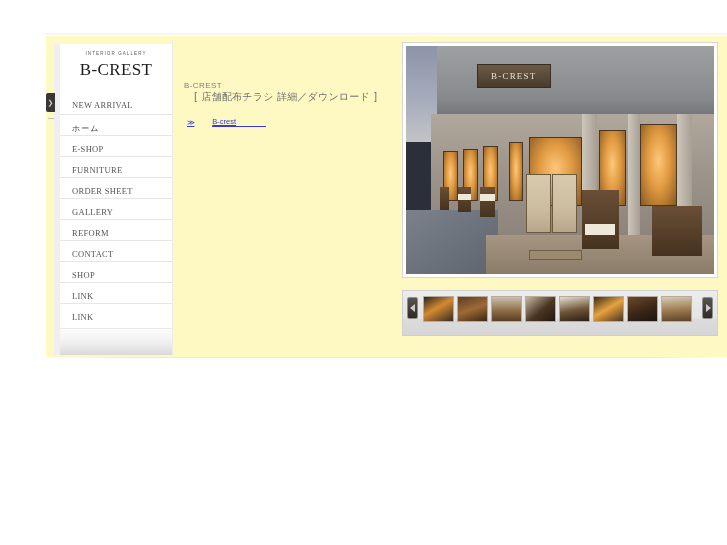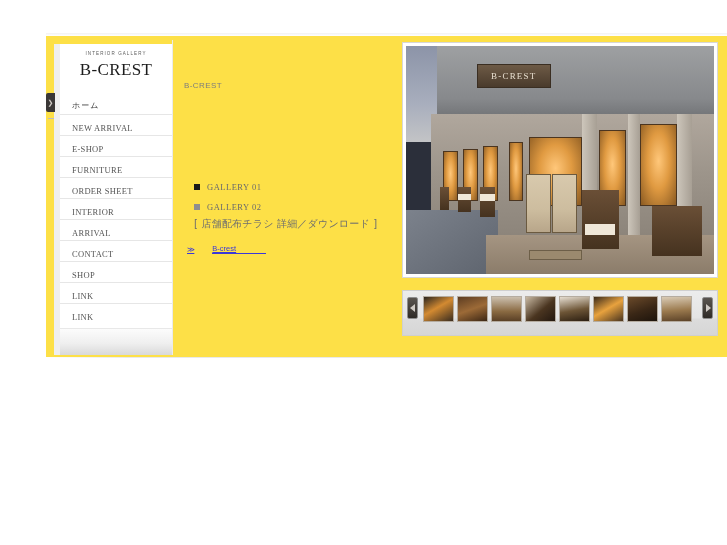--- a/index.html
+++ b/index.html
@@ -34,21 +34,21 @@
     height: 3px;
     background: linear-gradient(to bottom, #f2f2f2, #ffffff);
   }
 
   .content-area {
     position: absolute;
     left: 46px;
     top: 36px;
     width: 681px;
     height: 321px;
-    background: #fde047;
+    background: #fef9c3;
   }
 
   
   .sidebar {
     position: absolute;
     left: 8px;
     top: 8px;
     width: 118px;
     height: 311px;
     background: #efefef;
@@ -425,40 +425,40 @@
       <div class="pull-tab-minus"></div>
 
       <div class="sidebar-inner">
 
         <div class="logo-block">
           <div class="logo-sup">INTERIOR  GALLERY</div>
           <div class="logo-main">B-CREST</div>
         </div>
 
         <div class="nav">
+          <div class="nav-item">
+            <span class="nav-label">NEW ARRIVAL</span>
+          </div>
           <div class="nav-item is-home">
             <span class="nav-label">ホーム</span>
           </div>
           <div class="nav-item">
-            <span class="nav-label">NEW ARRIVAL</span>
-          </div>
-          <div class="nav-item">
             <span class="nav-label">E-SHOP</span>
           </div>
           <div class="nav-item">
             <span class="nav-label">FURNITURE</span>
           </div>
           <div class="nav-item">
             <span class="nav-label">ORDER SHEET</span>
           </div>
           <div class="nav-item">
-            <span class="nav-label">INTERIOR</span>
-          </div>
-          <div class="nav-item">
-            <span class="nav-label">ARRIVAL</span>
+            <span class="nav-label">GALLERY</span>
+          </div>
+          <div class="nav-item">
+            <span class="nav-label">REFORM</span>
           </div>
           <div class="nav-item">
             <span class="nav-label">CONTACT</span>
           </div>
           <div class="nav-item">
             <span class="nav-label">SHOP</span>
           </div>
           <div class="nav-item">
             <span class="nav-label">LINK</span>
           </div>
@@ -470,30 +470,20 @@
         <div class="nav-footer-block"></div>
       </div>
     </div>
 
     <div class="v-divider"></div>
 
     <div class="middle">
 
       <div class="middle-title">B-CREST</div>
 
-      <div class="gallery-list">
-        <div class="gallery-row">
-          <span class="sq sq-active"></span>
-          <span class="gallery-label">GALLERY 01</span>
-        </div>
-        <div class="gallery-row">
-          <span class="sq sq-idle"></span>
-          <span class="gallery-label">GALLERY 02</span>
-        </div>
-      </div>
 
       <div class="flyer-note">[ 店舗配布チラシ 詳細／ダウンロード ]</div>
 
       <div class="pdf-link-row">
         <span class="pdf-arrows">≫</span>
         <span class="pdf-name">B-crest</span>
       </div>
     </div>
 
     <div class="media">

